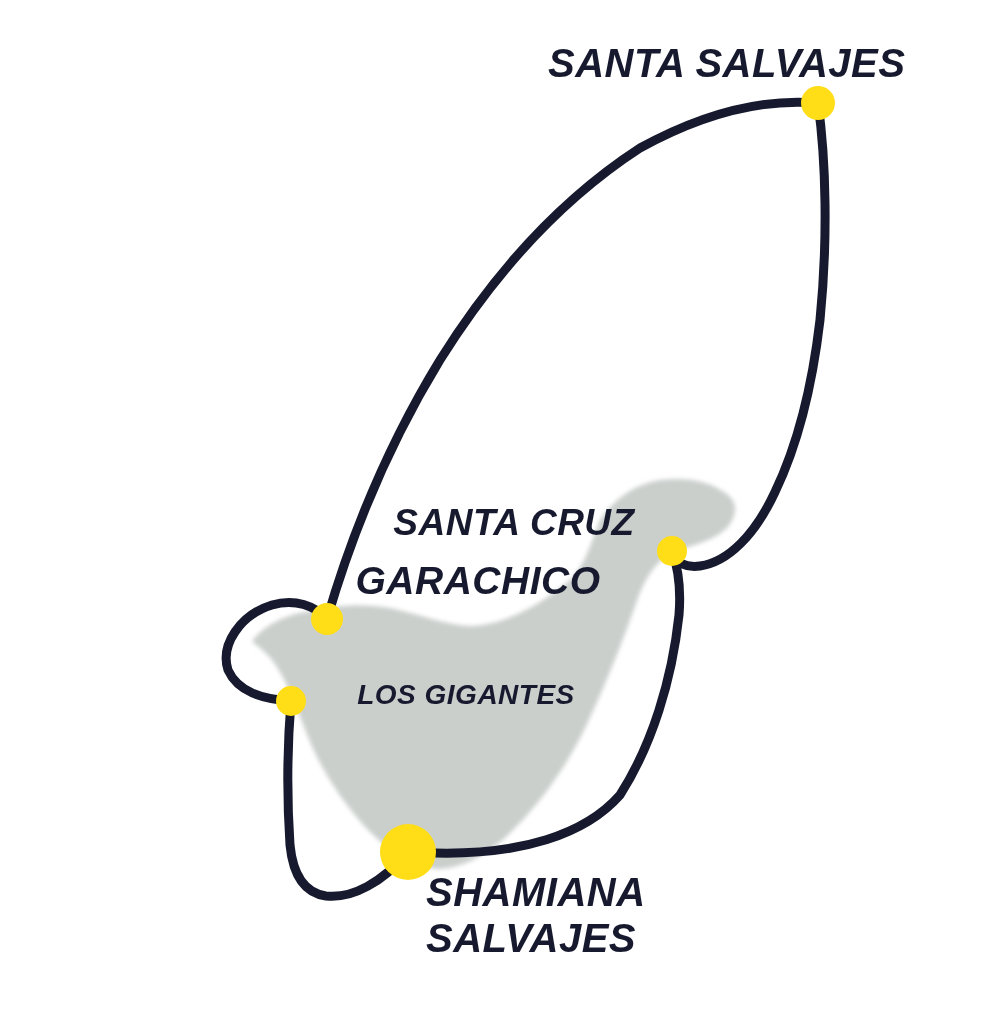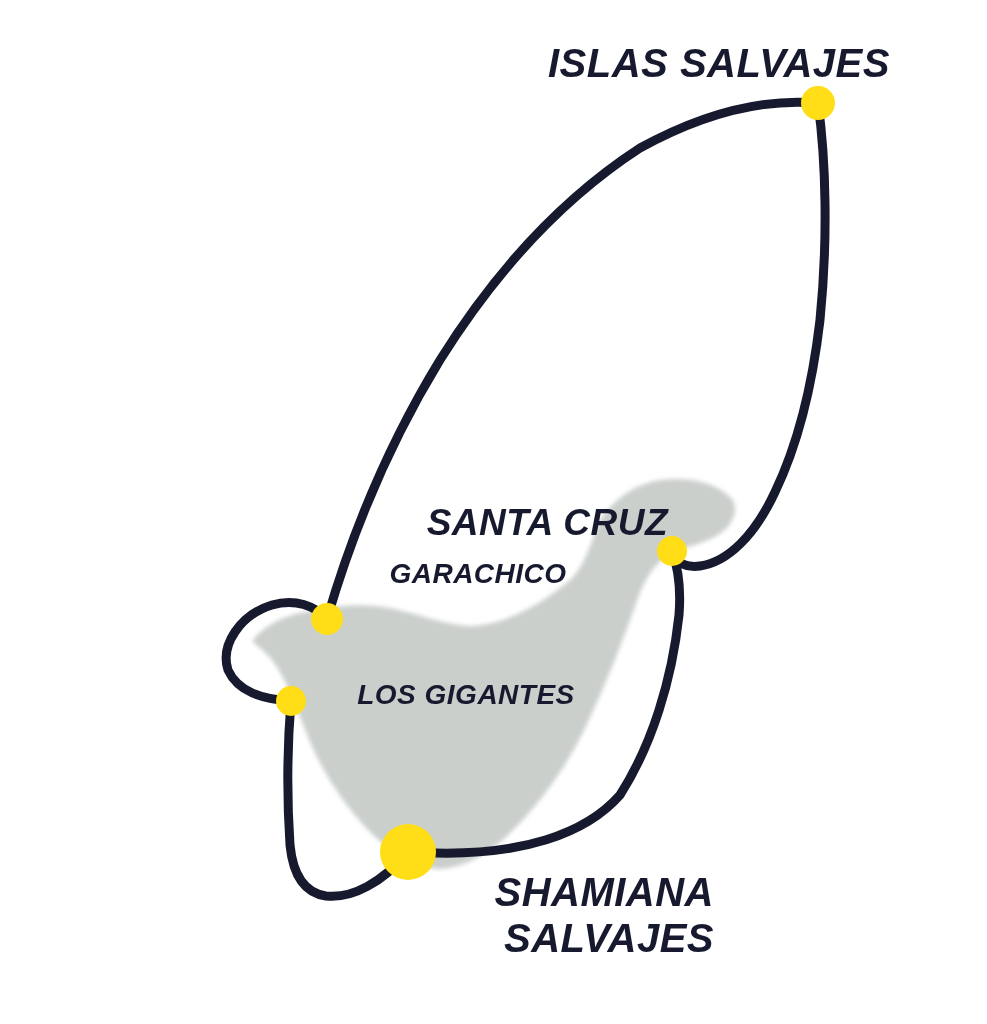--- a/index.html
+++ b/index.html
@@ -40,44 +40,44 @@
     position:absolute;
     color:var(--navy);
     font-weight:bold;
     font-style:italic;
     letter-spacing:.5px;
     white-space:nowrap;
     line-height:1.16;
     user-select:none;
   }
   .lbl-islas    {left:548px; top:40px;  width:336px; font-size:40px; text-align:center;}
-  .lbl-santacruz{left:400px; top:502px; width:268px; font-size:37px; text-align:right;}
-  .lbl-garachico{left:348px; top:558px; width:260px; font-size:28px; text-align:center;}
+  .lbl-santacruz{left:380px; top:502px; width:268px; font-size:37px; text-align:center;}
+  .lbl-garachico{left:348px; top:558px; width:260px; font-size:39px; text-align:center;}
   .lbl-gigantes {left:318px; top:679px; width:296px; font-size:28px; text-align:center;}
-  .lbl-shamiana {left:426px; top:869px; width:288px; font-size:40px; text-align:right; white-space:normal;}
+  .lbl-shamiana {left:426px; top:869px; width:288px; font-size:40px; text-align:left; white-space:normal;}
 </style>
 </head>
 <body>
 
 <div class="canvas">
 
   <svg class="map-art" width="987" height="1024" viewBox="0 0 987 1024">
 
     <path class="island" d="M 252 641 C 262 628 280 616 305 612 C 340 605 360 603 390 608 C 420 614 445 625 470 626 C 505 625 540 605 570 580 C 585 566 592 540 600 520 C 615 498 635 484 660 480 C 685 477 710 480 728 495 C 738 503 737 515 728 527 C 715 540 695 545 678 550 C 660 557 648 572 638 598 C 625 635 610 675 588 722 C 568 765 540 805 505 838 C 482 858 460 868 440 869 C 415 868 390 852 368 830 C 345 806 322 772 308 737 C 296 707 286 678 272 660 C 262 648 255 645 252 641 Z"></path>
 
     <path class="route" d="M 327 619 C 350 540 385 450 440 360 C 495 272 560 200 640 148 C 700 115 760 98 818 103 C 826 160 828 240 820 320 C 813 380 800 440 775 492 C 755 535 728 562 700 566 C 685 568 674 562 672 551 C 679 570 681 590 679 615 C 672 680 652 745 620 795 C 585 835 520 855 435 853 L 408 852 C 383 882 352 899 326 896 C 305 893 293 875 290 845 C 287 800 287 750 291 701 C 262 699 238 692 228 670 C 220 645 240 615 272 605 C 295 598 315 606 327 619 Z"></path>
 
     <circle class="stop" cx="818" cy="103" r="17"></circle>
     <circle class="stop" cx="672" cy="551" r="15"></circle>
     <circle class="stop" cx="327" cy="619" r="16"></circle>
     <circle class="stop" cx="291" cy="701" r="15"></circle>
     <circle class="stop" cx="408" cy="852" r="28"></circle>
   </svg>
 
-  <div class="lbl lbl-islas">ISLAS SALVAJES</div>
+  <div class="lbl lbl-islas">SANTA SALVAJES</div>
 
   <div class="lbl lbl-santacruz">SANTA CRUZ</div>
 
   <div class="lbl lbl-garachico">GARACHICO</div>
 
   <div class="lbl lbl-gigantes">LOS GIGANTES</div>
 
   <div class="lbl lbl-shamiana">
     <div>SHAMIANA</div>
     <div>SALVAJES</div>

